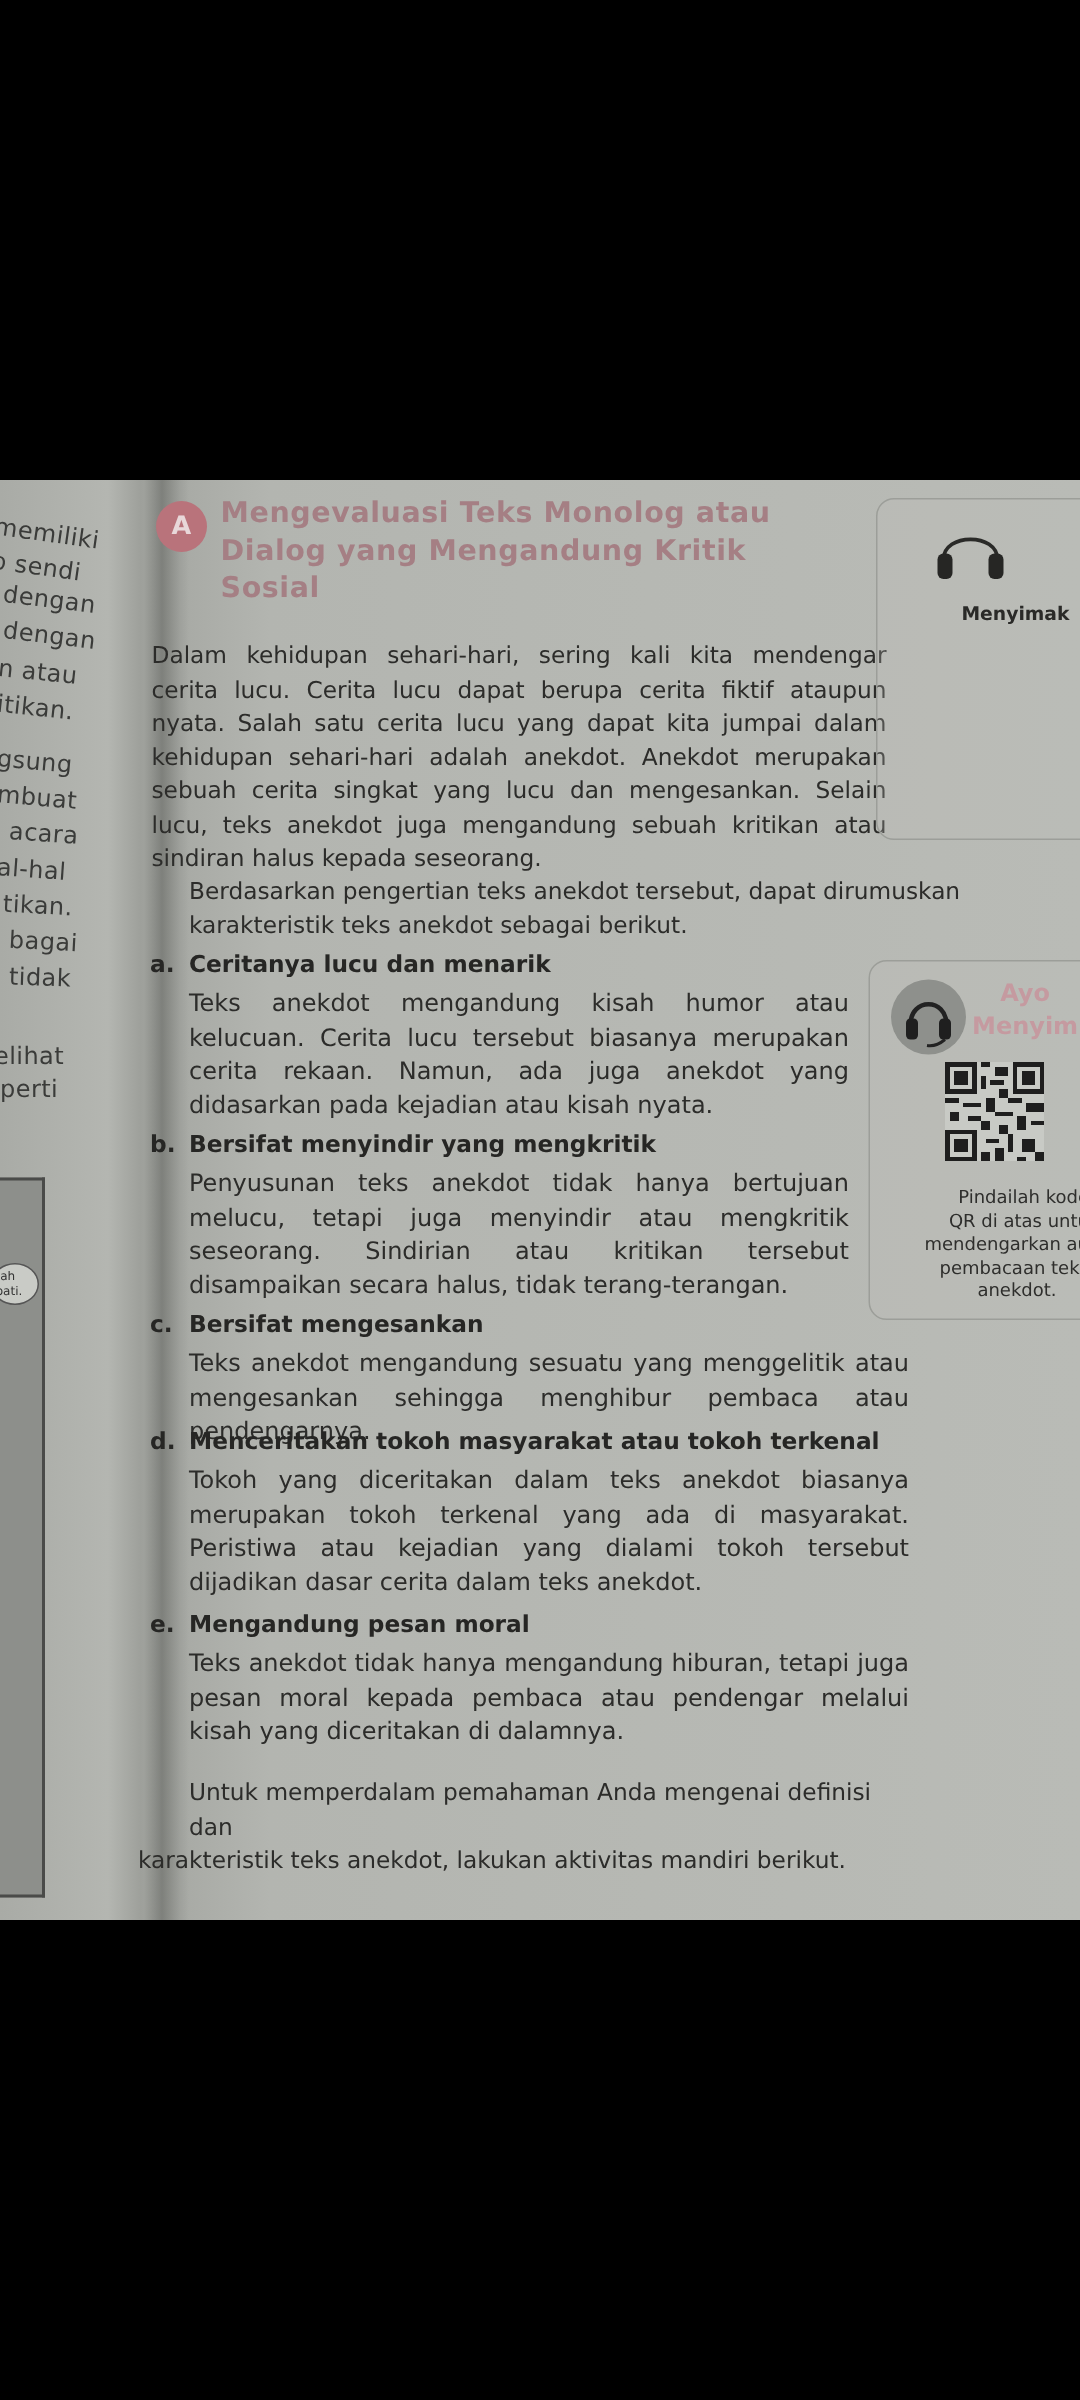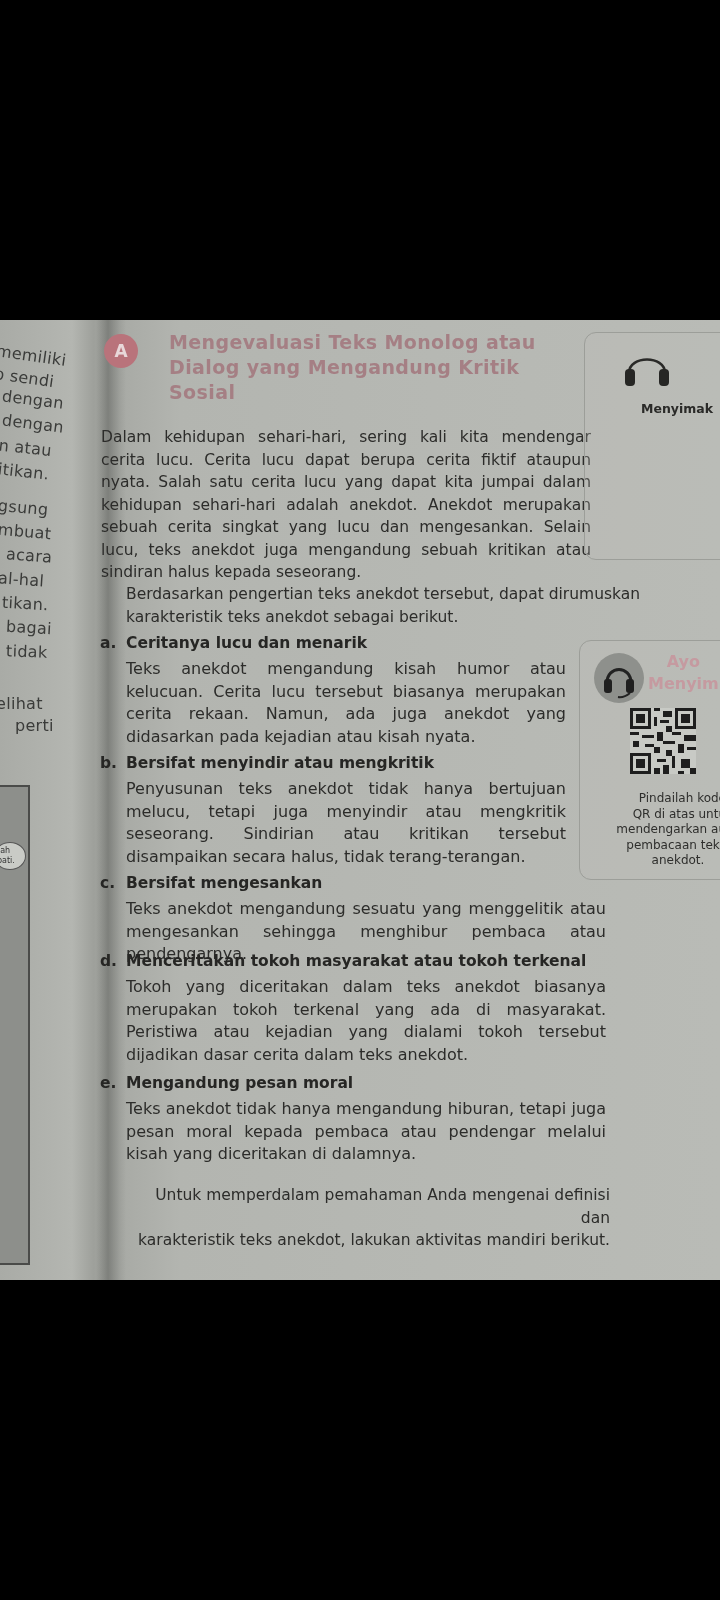--- a/index.html
+++ b/index.html
@@ -35,37 +35,36 @@
   .section-head { position: absolute; left: 0; top: 10px; width: 470px; }
   .badge {
     position: absolute; left: 4px; top: 4px; width: 34px; height: 34px; border-radius: 50%;
     background: #b9737b; color: #e8d7d9; font-weight: bold; font-size: 17px;
     display: flex; align-items: center; justify-content: center;
   }
   .section-title {
     position: absolute; left: 47px; top: 0; width: 420px;
     font-weight: bold; font-size: 19px; line-height: 25px; color: #a57f84;
     letter-spacing: 0.4px;
-    margin-left: 22px;
   }
 
   .body { position: absolute; left: 0; width: 490px; font-size: 15.5px; line-height: 22.5px; color: #2c2c2a; }
   .h1 { position: absolute; left: 1px; top: 81px; font-weight: bold; font-size: 15.5px; color: #262624; }
   .h1 .num { display: inline-block; width: 30px; }
   .p1 { top: 106px; left: 1px; text-align: justify; }
   .p2 { top: 263px; left: 26px; width: 490px; text-indent: 0; }
   .p2b { top: 286px; left: 26px; width: 490px; }
 
   .item { position: absolute; left: 0; width: 510px; }
   .item .lbl { position: absolute; left: 0; top: 0; font-weight: bold; font-size: 15.5px; color: #262624; }
   .item .ttl { position: absolute; left: 26px; top: 0; font-weight: bold; font-size: 15.5px; color: #262624; white-space: nowrap; }
   .item .txt { position: absolute; left: 26px; top: 24px; width: 440px; font-size: 16px; line-height: 22.5px; text-align: justify; color: #2c2c2a; }
   .item.wide .txt { width: 480px; }
 
-  .closing { position: absolute; left: 0; top: 864px; width: 510px; font-size: 15.5px; line-height: 22.5px; color: #2c2c2a; text-align: right; }
+  .closing { position: absolute; left: 0; top: 864px; width: 510px; font-size: 15.5px; line-height: 22.5px; color: #2c2c2a; }
   .closing .l1 { padding-left: 26px; display: block; }
 
   .card {
     position: absolute; border: 1.5px solid #9c9e99; border-radius: 12px; background: rgba(190,192,187,0.25);
   }
   .card-menyimak { left: 484px; top: 12px; width: 150px; height: 228px; }
   .headphones { position: absolute; left: 38px; top: 14px; width: 48px; height: 40px; }
   .card-menyimak .ctitle { position: absolute; left: 0; top: 68px; width: 128px; text-align: right; font-weight: bold; font-size: 12.5px; color: #2a2a28; }
   .card-menyimak .ctext { position: absolute; left: 0; top: 90px; width: 130px; text-align: center; font-size: 12.5px; line-height: 16px; color: #2e2e2c; }
 
@@ -92,21 +91,21 @@
     <span class="left-word" style="left:-6px;top:118px;transform:rotate(6deg);">in atau</span>
     <span class="left-word" style="left:-2px;top:142px;transform:rotate(6deg);">itikan.</span>
     <span class="left-word" style="left:-2px;top:178px;transform:rotate(5deg);">gsung</span>
     <span class="left-word" style="left:-2px;top:202px;transform:rotate(5deg);">mbuat</span>
     <span class="left-word" style="left:6px;top:226px;transform:rotate(4deg);">acara</span>
     <span class="left-word" style="left:-2px;top:250px;transform:rotate(4deg);">al-hal</span>
     <span class="left-word" style="left:2px;top:274px;transform:rotate(3deg);">tikan.</span>
     <span class="left-word" style="left:6px;top:298px;transform:rotate(3deg);">bagai</span>
     <span class="left-word" style="left:6px;top:322px;transform:rotate(2deg);">tidak</span>
     <span class="left-word" style="left:-4px;top:374px;">elihat</span>
-    <span class="left-word" style="left:0px;top:396px;margin-left:15px;">perti</span>
+    <span class="left-word" style="left:0px;top:396px;">perti</span>
     <div class="comic-panel"></div>
     <div class="comic-bubble">tah bati.</div>
   </div>
 
   <div class="spine"></div>
 
   <div class="right-page">
 
     <div class="section-head">
       <div class="badge">A</div>
@@ -120,21 +119,21 @@
     <div class="body p2b" style="left:26px;">karakteristik teks anekdot sebagai berikut.</div>
 
     <div class="item" style="top:314px;">
       <span class="lbl">a.</span>
       <span class="ttl">Ceritanya lucu dan menarik</span>
       <div class="txt">Teks anekdot mengandung kisah humor atau kelucuan. Cerita lucu tersebut biasanya merupakan cerita rekaan. Namun, ada juga anekdot yang didasarkan pada kejadian atau kisah nyata.</div>
     </div>
 
     <div class="item" style="top:434px;">
       <span class="lbl">b.</span>
-      <span class="ttl">Bersifat menyindir atau mengkritik</span>
+      <span class="ttl">Bersifat menyindir yang mengkritik</span>
       <div class="txt">Penyusunan teks anekdot tidak hanya bertujuan melucu, tetapi juga menyindir atau mengkritik seseorang. Sindirian atau kritikan tersebut disampaikan secara halus, tidak terang-terangan.</div>
     </div>
 
     <div class="item wide" style="top:554px;">
       <span class="lbl">c.</span>
       <span class="ttl">Bersifat mengesankan</span>
       <div class="txt">Teks anekdot mengandung sesuatu yang menggelitik atau mengesankan sehingga menghibur pembaca atau pendengarnya.</div>
     </div>
 
     <div class="item wide" style="top:632px;">

